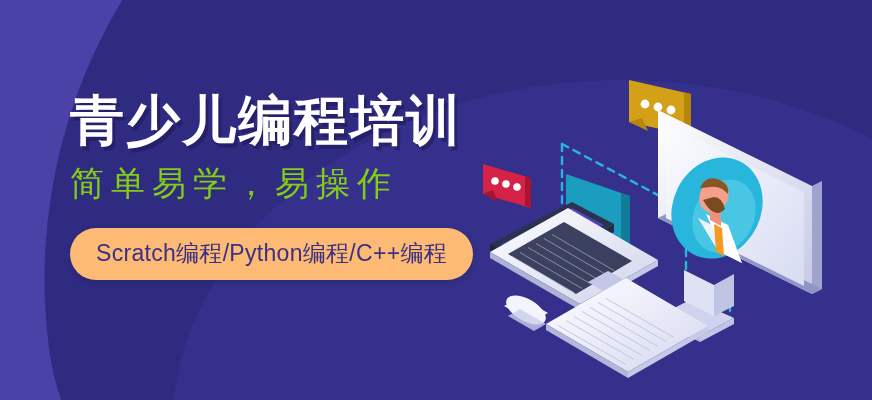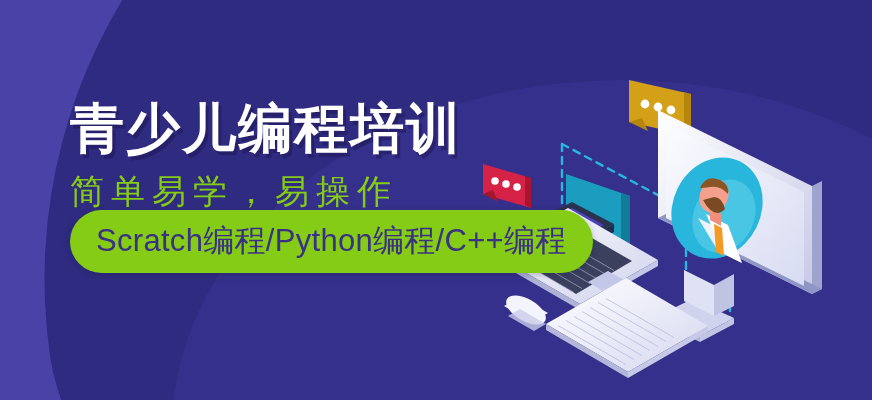--- a/index.html
+++ b/index.html
@@ -56,21 +56,21 @@
     right:-200px; bottom:-380px;
     width:900px; height:700px;
     background:#3b3493;
     border-radius:50%;
     opacity:.55;
   }
 
   
   .copy{
     position:absolute;
-    left:70px; top:100px;
+    left:70px; top:92px;
     width:420px;
     z-index:6;
   }
   .title{
     font-size:54px;
     font-weight:bold;
     color:#ffffff;
     letter-spacing:2px;
     line-height:1.05;
     text-shadow:3px 4px 0 rgba(26,20,78,.45);
@@ -80,23 +80,24 @@
     margin-top:16px;
     font-size:34px;
     font-weight:normal;
     color:#84cc16;
     letter-spacing:7px;
     line-height:1.1;
     white-space:nowrap;
   }
   .pill{
     display:inline-block;
-    background:#84cc16;
+    margin-top:26px;
+    background:#fdba74;
     color:#3a3184;
-    font-size:31px;
+    font-size:23px;
     letter-spacing:.3px;
     padding:10px 26px 11px 26px;
     border-radius:40px;
     white-space:nowrap;
     box-shadow:0 2px 6px rgba(24,18,70,.25);
   }
 
   
   .art{
     position:absolute;

